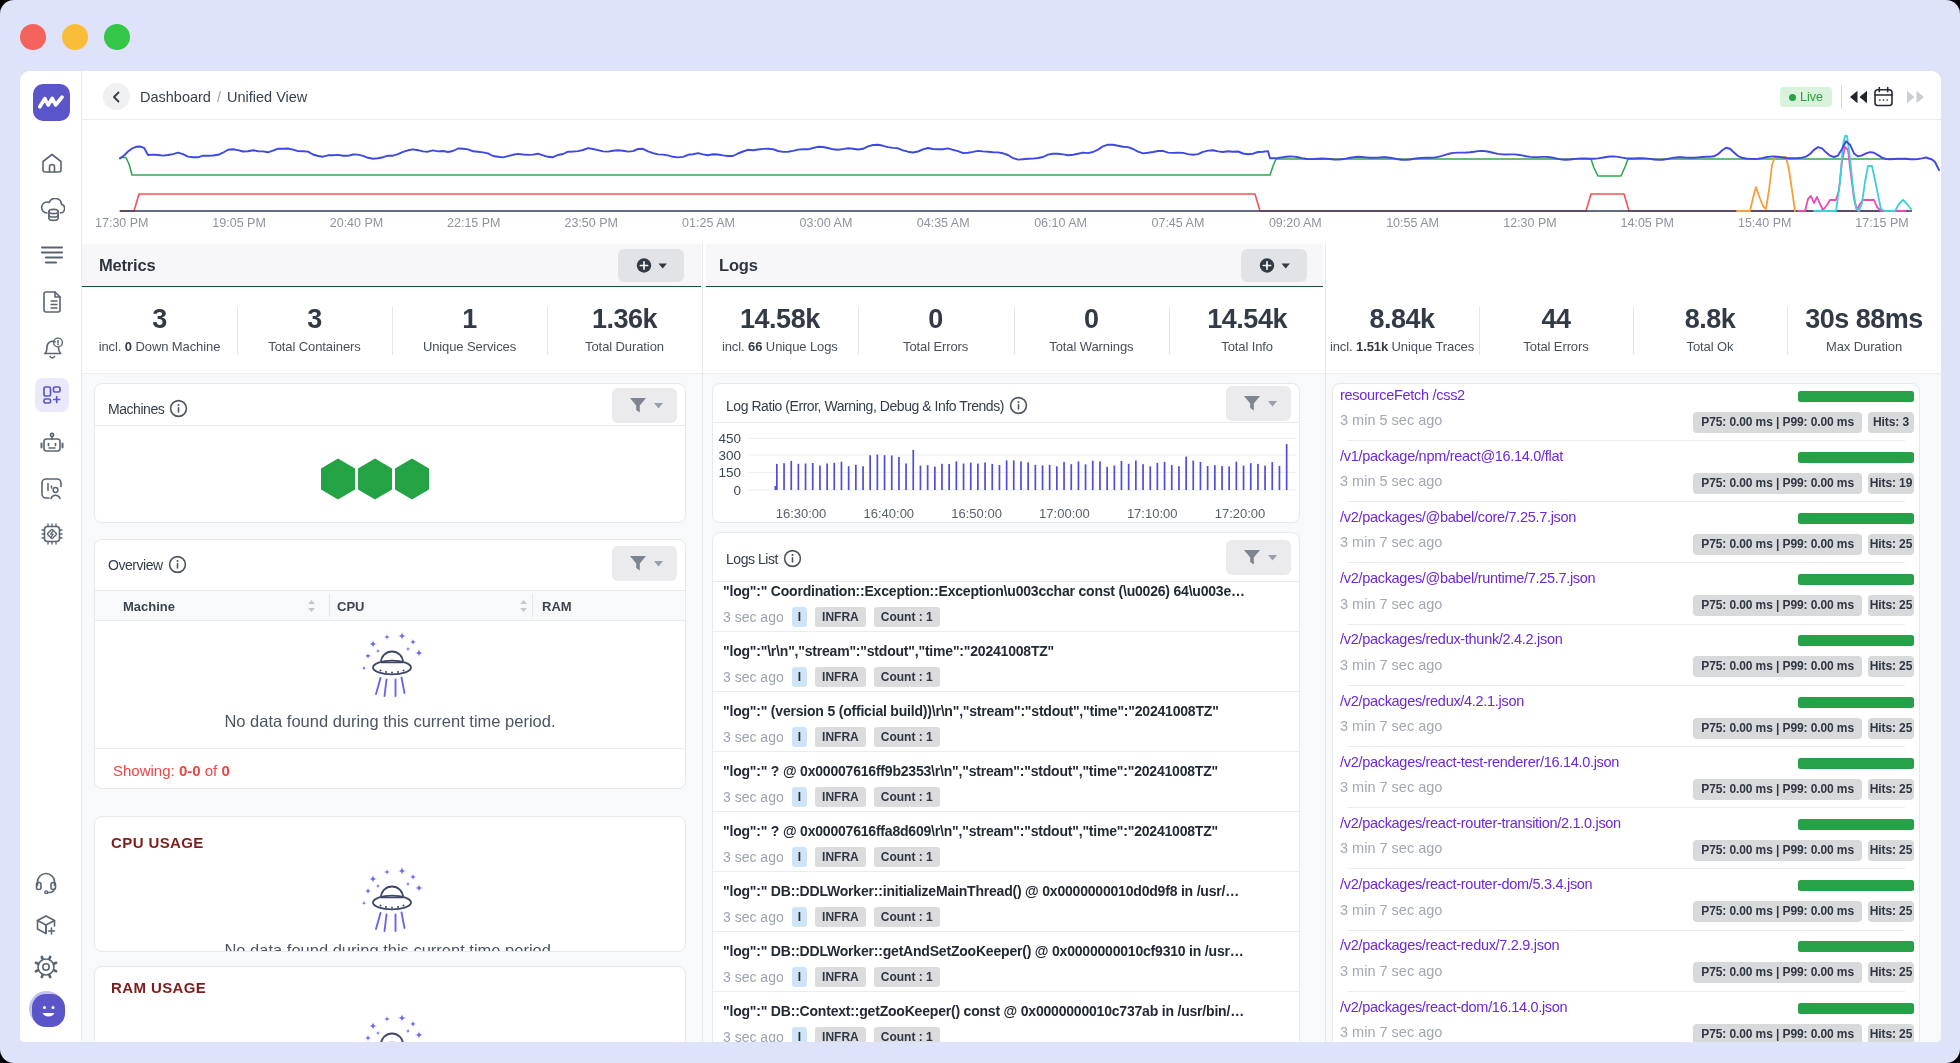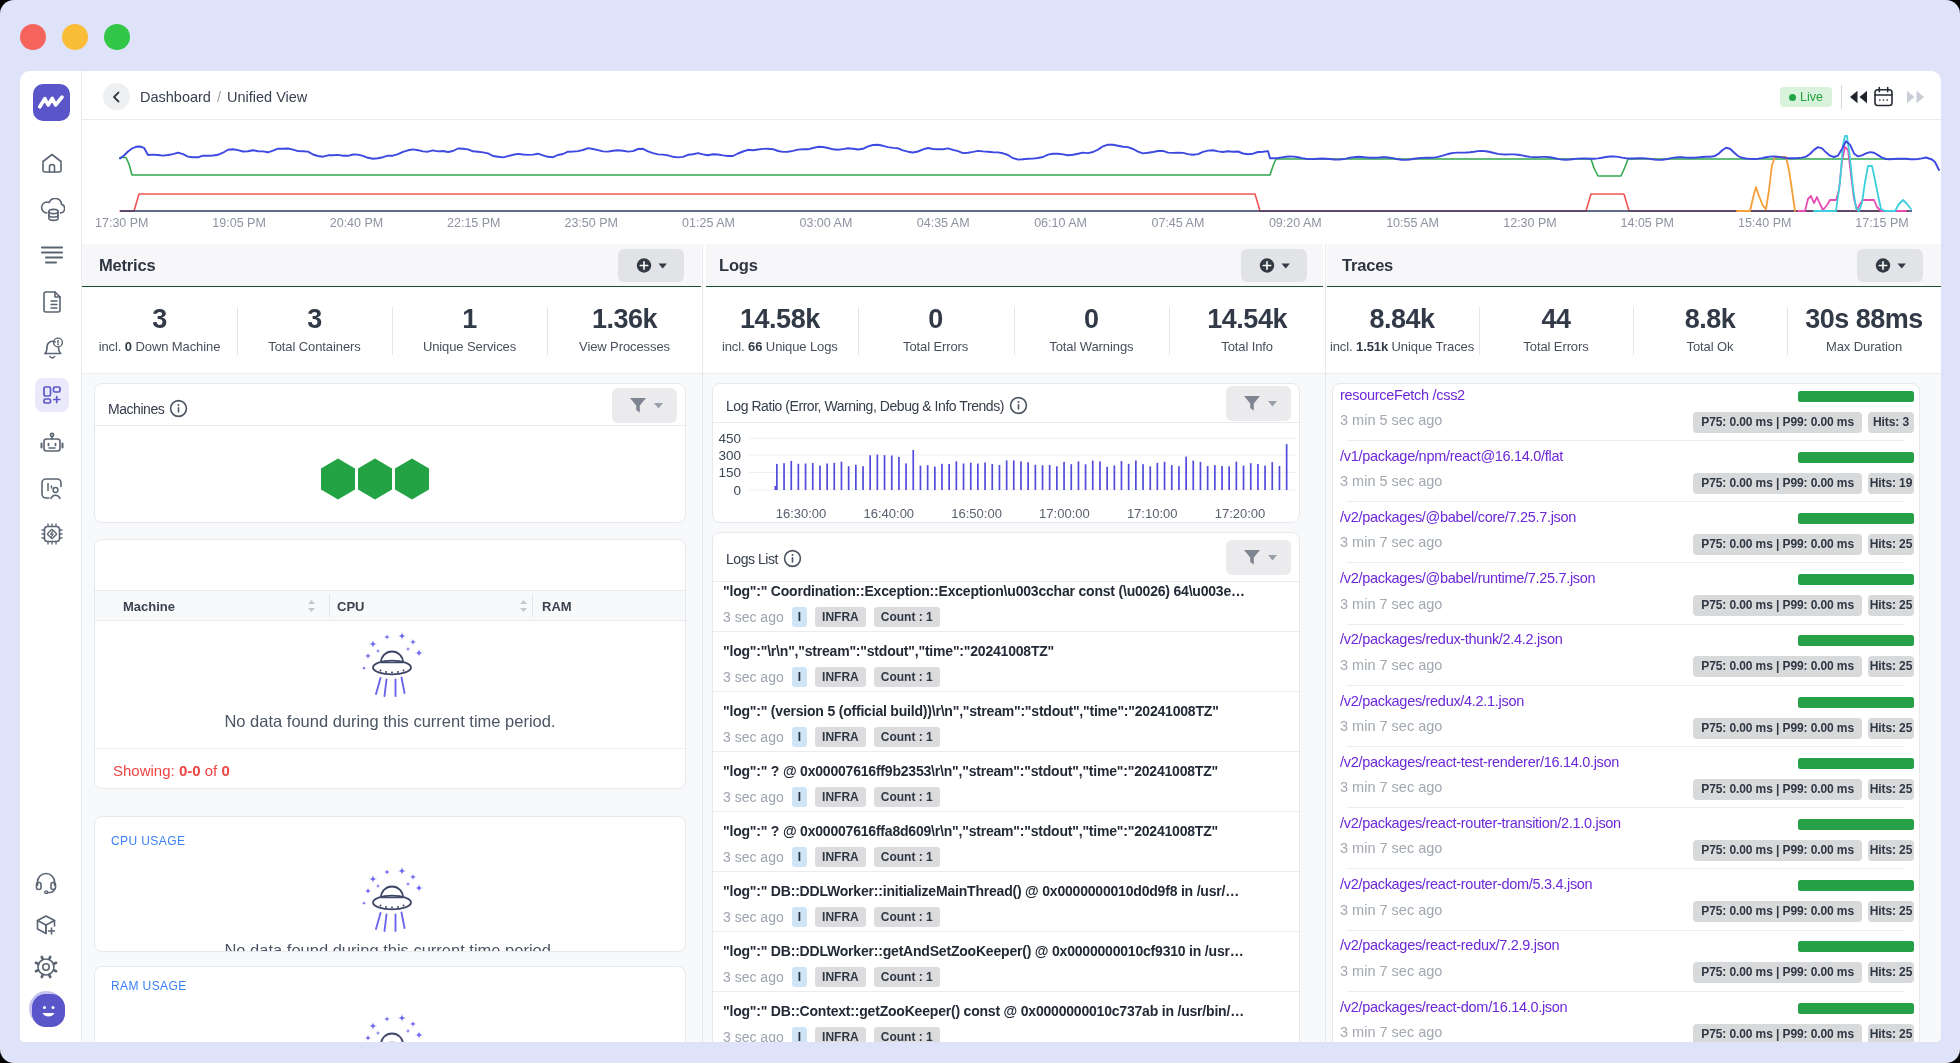--- a/index.html
+++ b/index.html
@@ -22,21 +22,21 @@
 .stat .v{position:absolute;left:0;right:0;top:19px;font-size:27px;line-height:27px;font-weight:700;color:#323a47;letter-spacing:-0.5px}
 .stat .l{position:absolute;left:0;right:0;top:53px;font-size:13px;line-height:14px;color:#49505c;letter-spacing:-0.1px}
 .stat .l b{color:#323a47}
 .statdiv{position:absolute;top:20px;height:48px;width:1px;background:#e5e6e9}
 .colbody{position:absolute;background:#f8f9fa}
 .card{position:absolute;background:#fff;border:1px solid #e8e9ec;border-radius:8px}
 .cardhead{position:absolute;left:0;right:0;top:0;height:42px}
 .cardhead .t{position:absolute;left:13px;top:15px;font-size:14px;font-weight:400;letter-spacing:-0.45px;color:#343d4a}
 .filterbtn{position:absolute;right:8px;top:4px;width:65px;height:35px;background:#ebebee;border-radius:6px}
 .bdr{border-bottom:1px solid #e9eaee}
-.ucase{font-size:12px;font-weight:400;color:#3b82f6;letter-spacing:.4px}
+.ucase{font-size:15px;font-weight:700;color:#7f1d1d;letter-spacing:.4px}
 .nodata{position:absolute;left:0;right:0;text-align:center;font-size:16.5px;color:#4b5563}
 .thead{position:absolute;left:0;right:0;height:31px;background:#f8f9fb;border-top:1px solid #e9eaee;border-bottom:1px solid #e9eaee;font-size:13px;font-weight:700;color:#3b4350}
 .logrow .msg{position:absolute;left:10px;right:10px;font-size:14px;letter-spacing:-0.2px;font-weight:700;color:#232a36;white-space:nowrap;overflow:hidden}
 .meta{position:absolute;left:10px;font-size:14px;color:#9ca3af;white-space:nowrap}
 .chip{display:inline-block;height:20px;line-height:20px;border-radius:3px;font-size:12px;font-weight:700;color:#2f3743;background:#dcdcdf;padding:0 7px;margin-left:8px;vertical-align:1px}
 .chipI{background:#cfe4f7;color:#243140;padding:0 6px}
 .trrow .tt{position:absolute;left:7px;font-size:14.5px;letter-spacing:-0.3px;color:#6d28d9;white-space:nowrap}
 .gbar{position:absolute;width:116px;height:11px;border-radius:2.5px;background:#26a148}
 .tmeta{position:absolute;left:7px;font-size:14.5px;color:#a2a8b1}
 .pbadge{position:absolute;height:21px;line-height:21px;background:#d8d9db;border-radius:4px;font-size:12px;letter-spacing:-0.1px;font-weight:700;color:#2f3743;text-align:center}
@@ -197,21 +197,21 @@
           <div class="l">Total Containers</div>
         </div>
         <div class="statdiv" style="left:155px"></div>
         <div class="stat" style="left:310px;width:155px">
           <div class="v">1</div>
           <div class="l">Unique Services</div>
         </div>
         <div class="statdiv" style="left:310px"></div>
         <div class="stat" style="left:465px;width:155px">
           <div class="v">1.36k</div>
-          <div class="l">View Processes</div>
+          <div class="l">Total Duration</div>
         </div>
         <div class="statdiv" style="left:465px"></div>
       </div>
       <div class="sechead" style="left:686px;top:173px;width:617px">
         <div class="t" style="left:13px">Logs</div>
         <div class="plusbtn" style="left:535px"><svg width="66" height="33" viewBox="0 0 66 33">
             <circle cx="26" cy="16.5" r="7.2" fill="#333a44"></circle>
             <path d="M26 12.8 v7.4 M22.3 16.5 h7.4" stroke="#fff" stroke-width="1.6" stroke-linecap="round"></path>
             <path d="M40.5 14.5 l4.2 5 l4.2 -5 Z" fill="#333a44"></path>
           </svg></div>
@@ -229,28 +229,20 @@
         <div class="stat" style="left:311.5px;width:155.75px">
           <div class="v">0</div>
           <div class="l">Total Warnings</div>
         </div>
         <div class="statdiv" style="left:311.5px"></div>
         <div class="stat" style="left:467.25px;width:155.75px">
           <div class="v">14.54k</div>
           <div class="l">Total Info</div>
         </div>
         <div class="statdiv" style="left:467.25px"></div>
-      </div>
-      <div class="sechead" style="left:1307px;top:173px;width:614px">
-        <div class="t" style="left:15px">Traces</div>
-        <div class="plusbtn" style="left:530px"><svg width="66" height="33" viewBox="0 0 66 33">
-            <circle cx="26" cy="16.5" r="7.2" fill="#333a44"></circle>
-            <path d="M26 12.8 v7.4 M22.3 16.5 h7.4" stroke="#fff" stroke-width="1.6" stroke-linecap="round"></path>
-            <path d="M40.5 14.5 l4.2 5 l4.2 -5 Z" fill="#333a44"></path>
-          </svg></div>
       </div>
       <div class="statrow" style="left:1305px;top:216px;width:616px">
         <div class="stat" style="left:0px;width:154px">
           <div class="v">8.84k</div>
           <div class="l">incl. <b>1.51k</b> Unique Traces</div>
         </div>
         <div class="stat" style="left:154px;width:154px">
           <div class="v">44</div>
           <div class="l">Total Errors</div>
         </div>
@@ -281,20 +273,31 @@
               <path d="M42 15 l4.5 5.5 l4.5 -5.5 Z" fill="#9aa0a9"></path>
             </svg></div>
         </div>
         <svg class="abs" style="left:0;top:0" width="592" height="140" viewBox="0 0 592 140">
           <polygon points="243,74.5 260,84.5 260,105.5 243,115.5 226,105.5 226,84.5" fill="#23a343"></polygon>
           <polygon points="280,74.5 297,84.5 297,105.5 280,115.5 263,105.5 263,84.5" fill="#23a343"></polygon>
           <polygon points="317,74.5 334,84.5 334,105.5 317,115.5 300,105.5 300,84.5" fill="#23a343"></polygon>
         </svg>
       </div>
       <div class="card" style="left:74px;top:468px;width:592px;height:250px;overflow:hidden">
+        <div class="cardhead">
+          <div class="t">Overview<svg width="19" height="19" viewBox="0 0 19 19" fill="none" style="margin-left:5px;vertical-align:-4.5px">
+              <circle cx="9.5" cy="9.5" r="7.9" stroke="#4d5563" stroke-width="1.6"></circle>
+              <path d="M9.5 8.8 v4.2" stroke="#4d5563" stroke-width="1.6" stroke-linecap="round"></path>
+              <circle cx="9.5" cy="5.9" r="1" fill="#4d5563"></circle>
+            </svg></div>
+          <div class="filterbtn" style="top:6px"><svg width="65" height="35" viewBox="0 0 65 35">
+              <path d="M18 10 h16 l-6.2 7.5 v7 l-3.6 -2.5 v-4.5 Z" fill="#7e8591"></path>
+              <path d="M42 15 l4.5 5.5 l4.5 -5.5 Z" fill="#9aa0a9"></path>
+            </svg></div>
+        </div>
         <div class="thead" style="top:50px">
           <span class="abs" style="left:28px;top:8px">Machine</span>
           <span class="abs" style="left:242px;top:8px">CPU</span>
           <span class="abs" style="left:447px;top:8px">RAM</span>
         </div>
         <svg class="abs" style="left:212px;top:59px" width="9" height="14" viewBox="0 0 9 14">
           <path d="M4.5 1 L8 5 H1 Z" fill="#c3c8cf"></path>
           <path d="M4.5 13 L1 9 H8 Z" fill="#c3c8cf"></path>
         </svg>
         <svg class="abs" style="left:424px;top:59px" width="9" height="14" viewBox="0 0 9 14">

